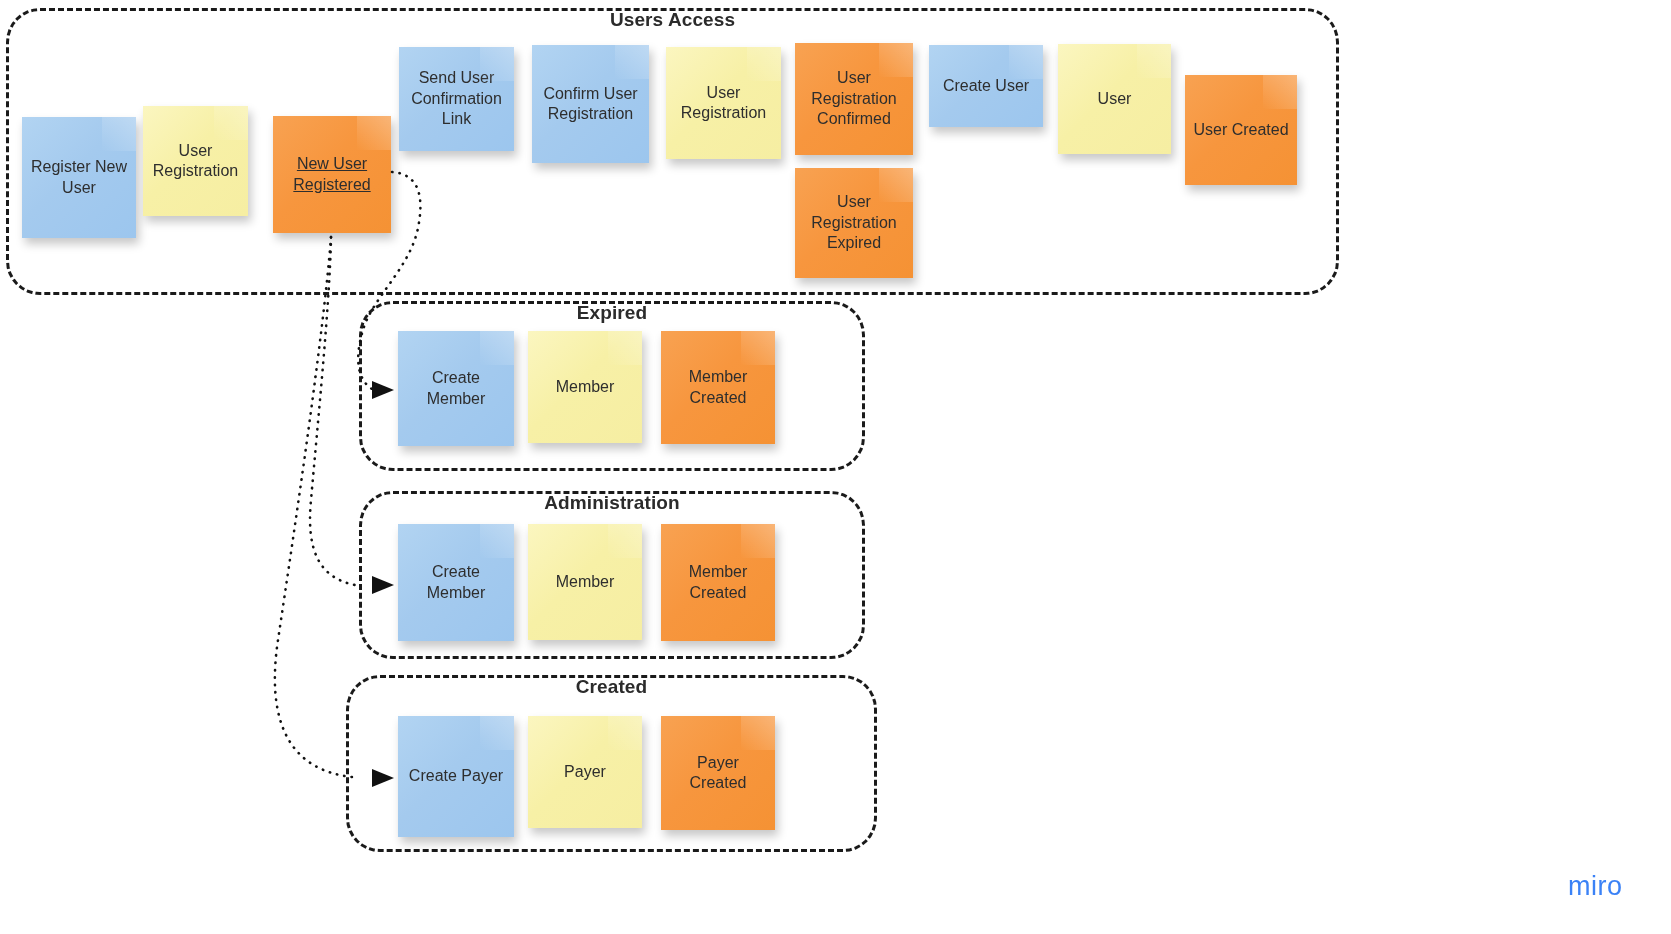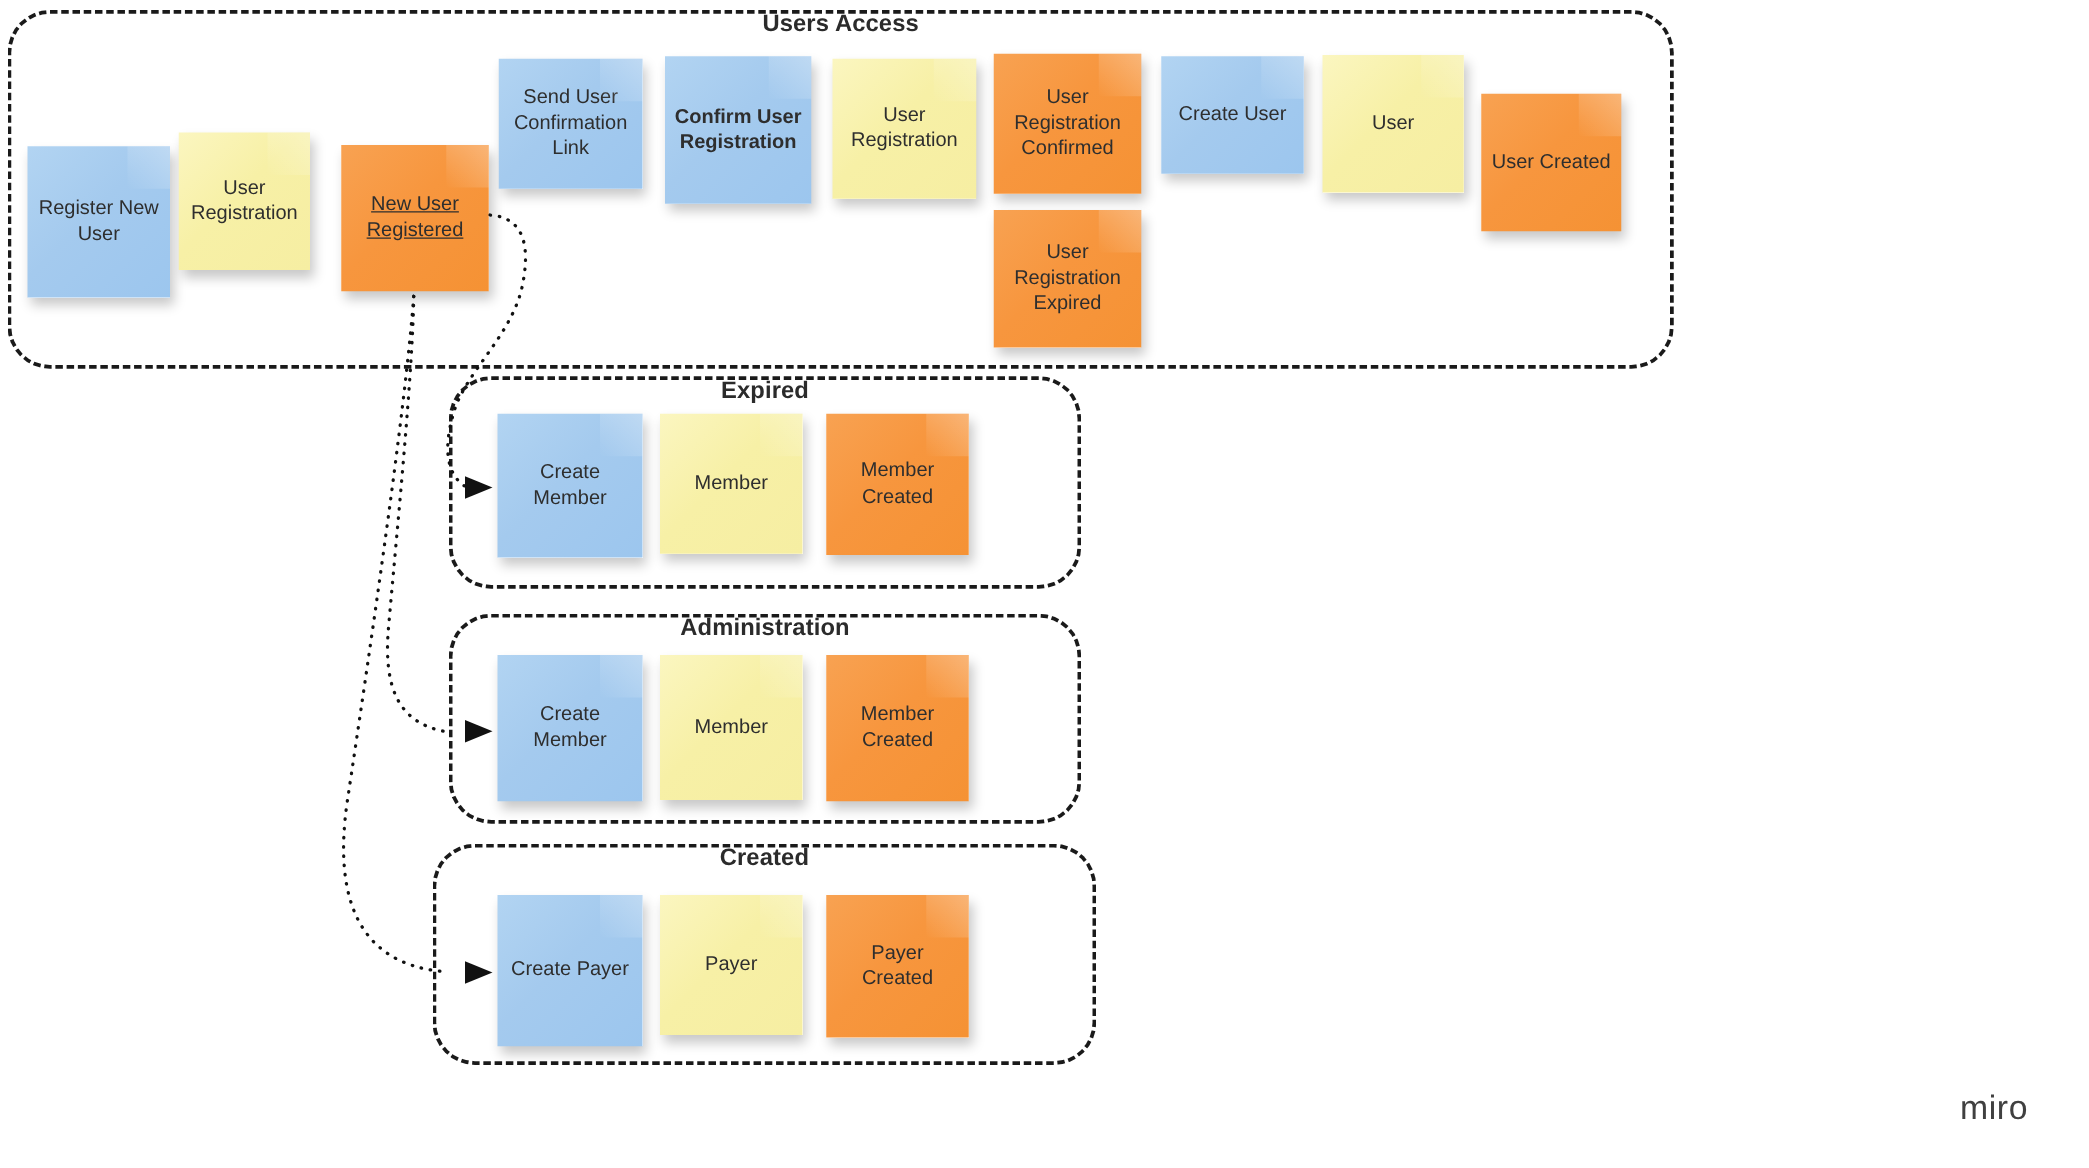--- a/index.html
+++ b/index.html
@@ -83,21 +83,21 @@
     height: 934px;
     pointer-events: none;
   }
 
   
   #watermark {
     position: absolute;
     left: 1568px;
     top: 871px;
     font-size: 27px;
-    color: #404040;
+    color: #3b82f6;
     letter-spacing: 0.5px;
   }
 </style>
 </head>
 <body>
 
 <div id="board">
 
   <div class="group" style="left: 6px; top: 8px; width: 1333px; height: 287px;">
     <div class="group-title">Users Access</div>
@@ -118,33 +118,33 @@
       </div>
       <div class="note yellow" style="left: 143px; top: 106px; width: 105px; height: 110px;">
         <span>User<br>Registration</span>
       </div>
       <div class="note orange" style="left: 273px; top: 116px; width: 118px; height: 117px; text-decoration: underline;">
         <span>New User<br>Registered</span>
       </div>
       <div class="note blue" style="left: 399px; top: 47px; width: 115px; height: 104px;">
         <span>Send User<br>Confirmation<br>Link</span>
       </div>
-      <div class="note blue" style="left: 532px; top: 45px; width: 117px; height: 118px; font-weight: bold;">
+      <div class="note blue" style="left: 532px; top: 45px; width: 117px; height: 118px;">
         <span>Confirm User<br>Registration</span>
       </div>
       <div class="note yellow" style="left: 666px; top: 47px; width: 115px; height: 112px;">
         <span>User<br>Registration</span>
       </div>
       <div class="note orange" style="left: 795px; top: 43px; width: 118px; height: 112px;">
         <span>User<br>Registration<br>Confirmed</span>
       </div>
       <div class="note orange" style="left: 795px; top: 168px; width: 118px; height: 110px;">
         <span>User<br>Registration<br>Expired</span>
       </div>
-      <div class="note blue" style="left: 929px; top: 45px; width: 114px; height: 94px; align-items: center;">
+      <div class="note blue" style="left: 929px; top: 45px; width: 114px; height: 82px; align-items: center;">
         <span>Create User</span>
       </div>
       <div class="note yellow" style="left: 1058px; top: 44px; width: 113px; height: 110px;">
         <span>User</span>
       </div>
       <div class="note orange" style="left: 1185px; top: 44px; width: 112px; height: 110px; margin-top: 31px;">
         <span>User Created</span>
       </div>
       <div class="note blue" style="left: 398px; top: 331px; width: 116px; height: 115px;">
         <span>Create<br>Member</span>

